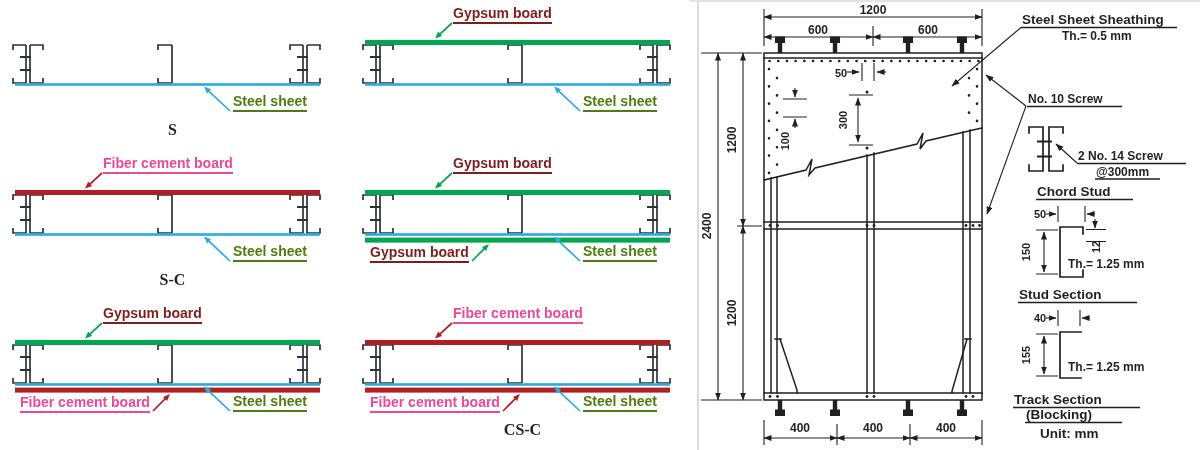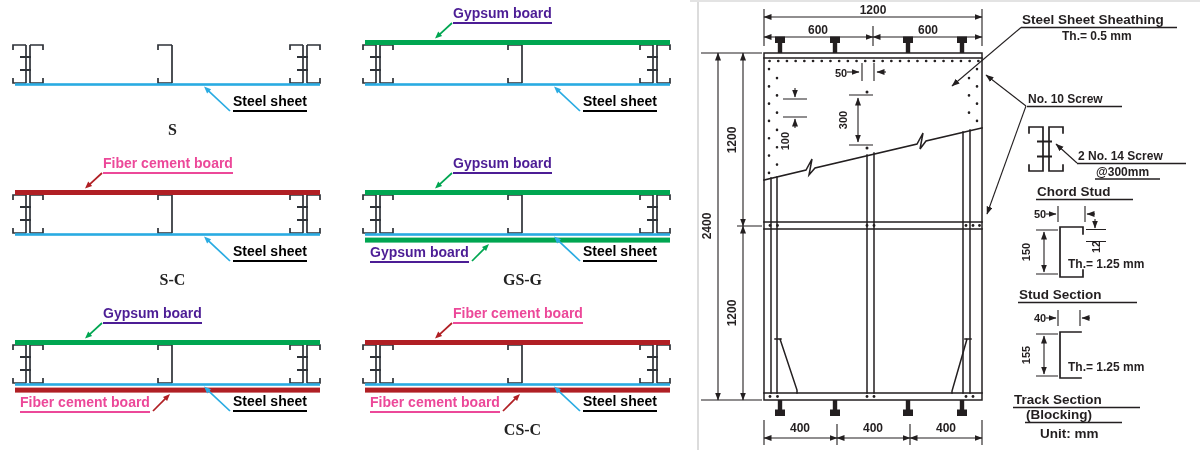--- a/index.html
+++ b/index.html
@@ -2,23 +2,23 @@
 <html><head>
 <meta charset="utf-8">
 <style>
   html,body{margin:0;padding:0;background:#fff;width:1200px;height:450px;overflow:hidden;}
   #stage{position:relative;width:1200px;height:450px;background:#fff;
          font-family:"Liberation Sans",sans-serif;}
   .panel{position:absolute;width:345px;height:150px;}
   .panel svg.gfx{position:absolute;left:0;top:0;}
   .blbl{position:absolute;font:bold 14px "Liberation Sans",sans-serif;line-height:15px;
         border-bottom:2px solid currentColor;padding-bottom:1px;white-space:nowrap;}
-  .c-green{color:#4c1d95}
+  .c-green{color:#7f1d1d}
   .c-red{color:#ec4899}
-  .c-blue{color:#000000}
+  .c-blue{color:#4d7c0f}
   .toplbl{left:103px;top:6px;}
   .botlbl{left:20px;top:95px;}
   .steellbl{left:233px;top:94px;}
   .secname{position:absolute;left:0;top:121px;width:345px;text-align:center;
            font:bold 16px "Liberation Serif",serif;color:#222;}
   .divider-v{position:absolute;left:697px;top:0;width:2px;height:450px;background:#dcdcdc;}
   .divider-h{position:absolute;left:690px;top:0;width:510px;height:2px;background:#e3e3e3;}
   #tech{position:absolute;left:690px;top:0;}
   .ln{stroke:#231F20;stroke-width:1.5;fill:none;stroke-linecap:square;}
   .thin{stroke:#231F20;stroke-width:1.1;fill:none;}
@@ -125,21 +125,20 @@
           <polygon points="204,86.5 211.1,89.2 207.1,93.4" fill="#29ABE2"></polygon>
         </g>
         <g>
           <line x1="122" y1="111" x2="135.1" y2="97.9" stroke="#00A651" stroke-width="1.7"></line>
           <polygon points="139,94 136.1,101.0 132.0,96.9" fill="#00A651"></polygon>
         </g>
       </svg>
     <div class="blbl c-green toplbl">Gypsum board</div>
     <div class="blbl c-green botlbl">Gypsum board</div>
     <div class="blbl c-blue steellbl">Steel sheet</div>
-    <div class="secname">GS-G</div>
   </div>
 
   <div class="panel" style="left:0;top:300px">
     <svg class="gfx" width="345" height="150" viewBox="0 0 345 150">
         <g>
           <path d="M26,45 V83 M30,45 V83 M26,45 H13 V50 M30,45 H43 V50 M26,83 H13 V78 M30,83 H43 V78" stroke="#2E3238" stroke-width="1.7" fill="none"></path>
           <path d="M20,57 H31 M20,70 H31" stroke="#2E3238" stroke-width="2.1" fill="none"></path>
           <path d="M172,45 V83 M172,45 H158 V50 M172,83 H158 V78" stroke="#2E3238" stroke-width="1.7" fill="none"></path>
           <path d="M303,45 V83 M307,45 V83 M303,45 H290 V50 M307,45 H320 V50 M303,83 H290 V78 M307,83 H320 V78" stroke="#2E3238" stroke-width="1.7" fill="none"></path>
           <path d="M297,57 H308 M297,70 H308" stroke="#2E3238" stroke-width="2.1" fill="none"></path>

